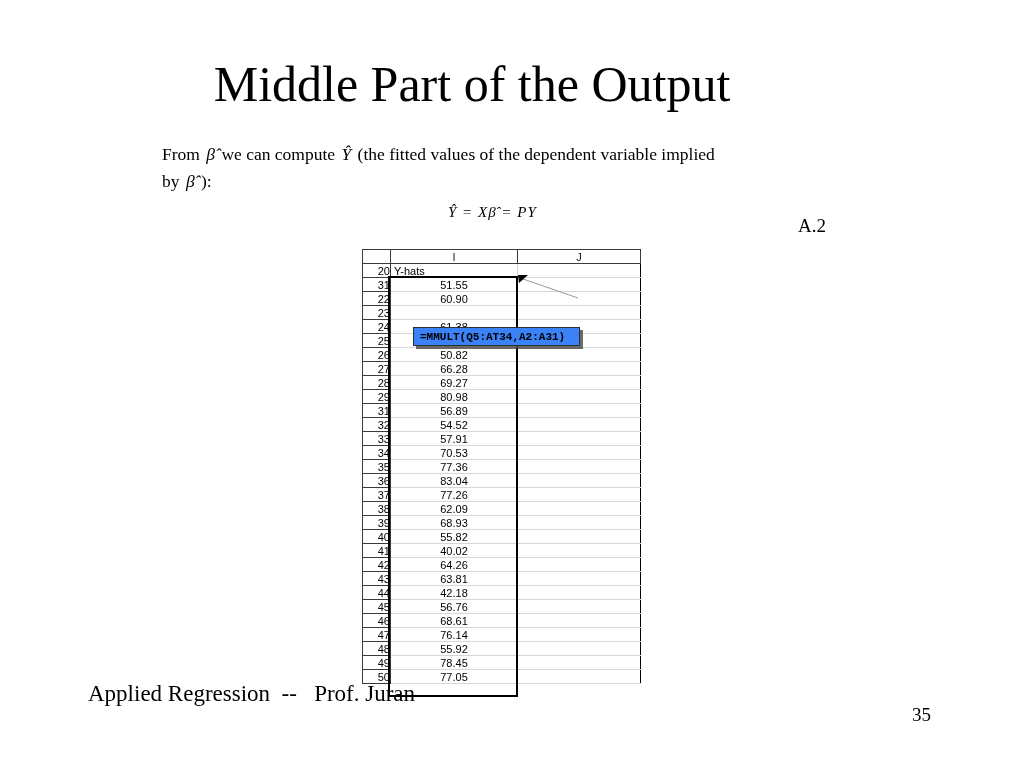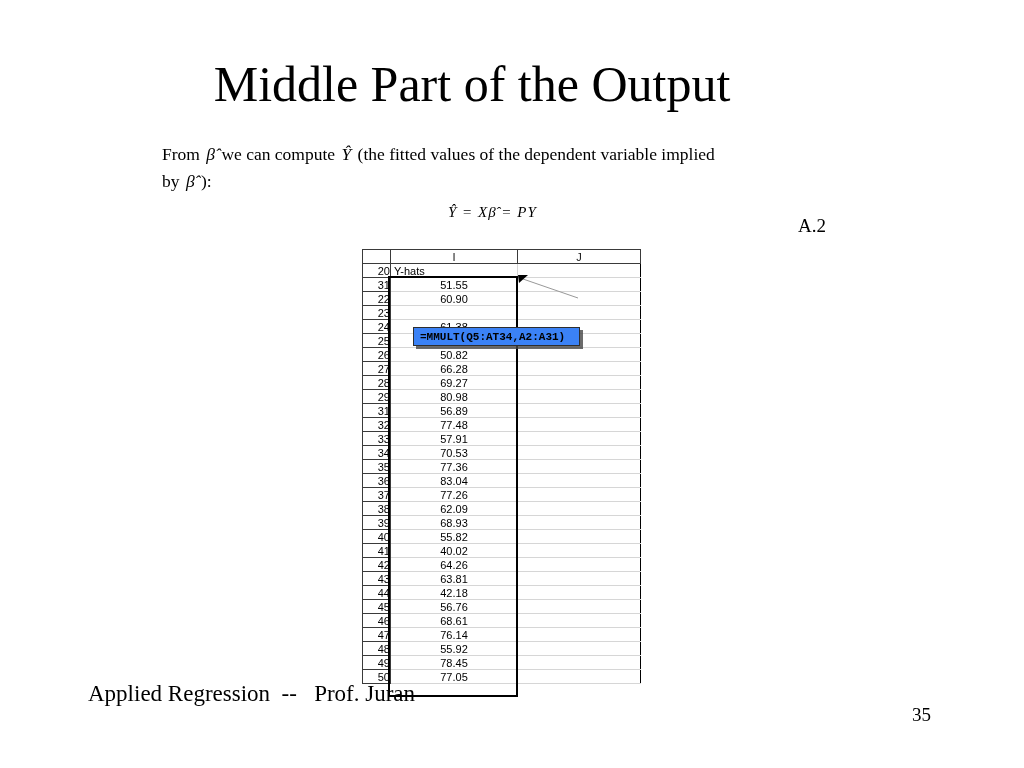--- a/index.html
+++ b/index.html
@@ -125,21 +125,21 @@
             <td class="cell-i">80.98</td>
             <td class="cell-j"></td>
           </tr>
           <tr>
             <td class="rownum">31</td>
             <td class="cell-i">56.89</td>
             <td class="cell-j"></td>
           </tr>
           <tr>
             <td class="rownum">32</td>
-            <td class="cell-i">77.48</td>
+            <td class="cell-i">54.52</td>
             <td class="cell-j"></td>
           </tr>
           <tr>
             <td class="rownum">33</td>
             <td class="cell-i">57.91</td>
             <td class="cell-j"></td>
           </tr>
           <tr>
             <td class="rownum">34</td>
             <td class="cell-i">70.53</td>

